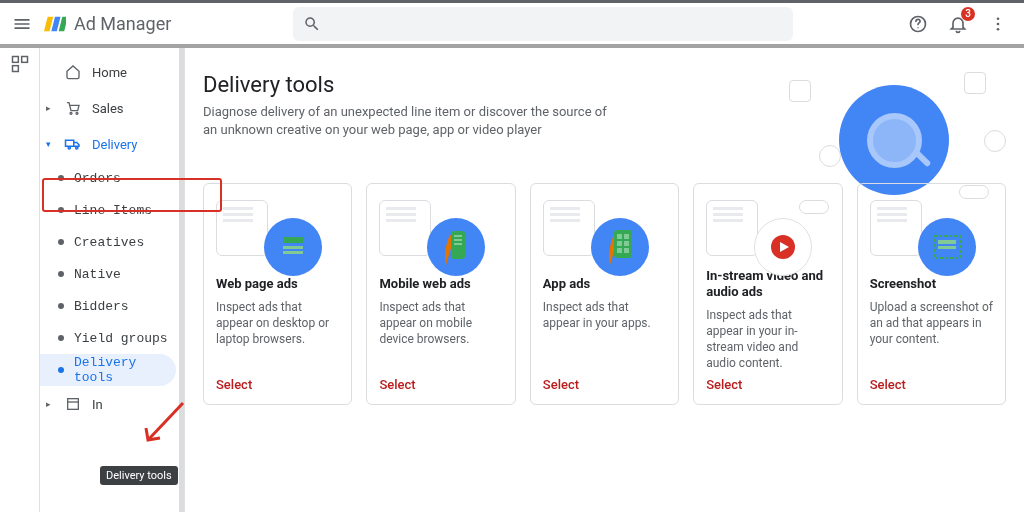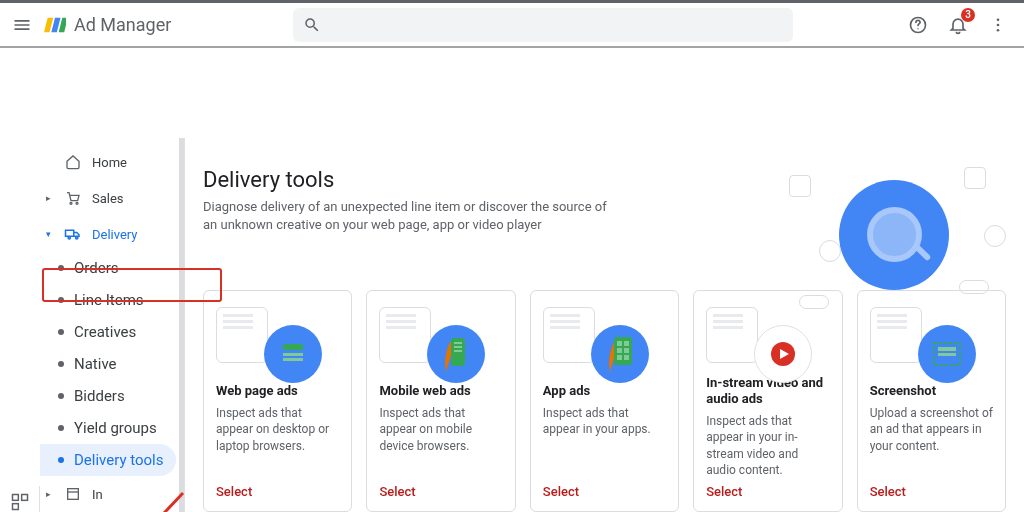--- a/index.html
+++ b/index.html
@@ -1,60 +1,60 @@
 <!DOCTYPE html>
 <html><head>
   <meta charset="utf-8">
   <style>
     * { box-sizing: border-box; margin: 0; padding: 0; }
     body { font-family: 'Google Sans', Roboto, Arial, sans-serif; font-size: 13px; color: #3c4043; background: #fff; width: 1024px; height: 512px; overflow: hidden; }
 
     
-    .header { height: 48px; border-top: 3px solid #5f6368; border-bottom: 2px solid #a3a3a3; display: flex; align-items: center; padding: 0 12px; gap: 12px; }
+    .header { height: 48px; border-top: 3px solid #5f6368; border-bottom: 4px solid #a3a3a3; display: flex; align-items: center; padding: 0 12px; gap: 12px; }
     .hamburger { cursor: pointer; color: #5f6368; display:flex; align-items:center; }
     .logo { display: flex; align-items: center; gap: 8px; font-size: 18px; color: #5f6368; }
     .logo-mark { width: 22px; height: 22px; }
     .search-bar { margin-left: 110px; display:flex; align-items:center; width: 500px; height: 34px; background:#f1f3f4; border-radius: 6px; padding: 0 10px; color:#5f6368; }
     .header-spacer { flex:1; }
     .header-icon { color:#5f6368; cursor:pointer; display:flex; align-items:center; justify-content:center; width:28px; height:28px; position:relative; }
     .badge { position:absolute; top:-3px; right:-3px; background:#d93025; color:#fff; font-size:10px; border-radius:50%; width:14px; height:14px; display:flex; align-items:center; justify-content:center; font-weight:500; }
 
     
-    .wrap { display:flex; height:calc(512px - 48px);align-items:flex-end; }
+    .wrap { display:flex; height:calc(512px - 48px); }
     .rail { width:40px; border-right:1px solid #e0e0e0; padding-top:6px; display:flex; flex-direction:column; align-items:center; }
     .rail-icon { color:#5f6368; width:20px; height:20px; }
     .sidebar { width:145px; border-right:1px solid #e0e0e0; padding-top:6px; position:relative; }
     .sidebar::after { content:''; position:absolute; right:0; top:0; bottom:0; width:5px; background:#dadce0; }
     .nav-item { display:flex; align-items:center; gap:10px; height:36px; padding-left:6px; cursor:pointer; color:#3c4043; font-size:13px; }
     .nav-item.top { font-weight:400; }
     .nav-item .ic { width:18px; display:flex; justify-content:center; color:#5f6368; }
     .nav-item.active { color:#1a73e8; }
     .nav-item.active .ic { color:#1a73e8; }
     .caret { width:8px; flex-shrink:0; color:#5f6368; font-size:9px; }
     .highlight-box { position:absolute; left:2px; top:130px; width:180px; height:34px; border:2px solid #d93025; border-radius:3px; pointer-events:none; z-index:5; }
 
-    .sub-item { display:flex; align-items:center; gap:10px; height:32px; padding-left:18px; cursor:pointer; color:#3c4043; font-size:15px; }
+    .sub-item { display:flex; align-items:center; gap:10px; height:32px; padding-left:18px; cursor:pointer; color:#3c4043; font-size:13px;font-family:Liberation Mono, monospace; }
     .dot { width:6px; height:6px; background:#5f6368; border-radius:50%; flex-shrink:0; }
     .sub-item.selected { background:#e8f0fe; color:#1a73e8; border-radius:0 16px 16px 0; margin-right:8px; }
     .sub-item.selected .dot { background:#1a73e8; }
 
     .tooltip { position:absolute; left:60px; top:418px; background:#3c4043; color:#fff; font-size:11px; padding:3px 6px; border-radius:3px; z-index:10; }
 
     
     .main { flex:1; padding:24px 18px 0 18px; position:relative; overflow:hidden; }
     .page-title { font-size:22px; color:#202124; margin-bottom:6px; }
     .page-desc { font-size:13px; color:#5f6368; max-width:420px; line-height:1.4; }
 
     .hero-art { position:absolute; right:10px; top:12px; width:230px; height:170px; }
     .hero-circle { width:110px; height:110px; border-radius:50%; background:#4285f4; position:absolute; left:55px; top:25px; display:flex; align-items:center; justify-content:center; }
     .mag { width:55px; height:55px; border:6px solid #a8c7fa; border-radius:50%; background:rgba(255,255,255,0.4); position:relative; }
     .mag::after { content:''; position:absolute; width:18px; height:6px; background:#a8c7fa; border-radius:3px; transform:rotate(45deg); right:-16px; bottom:0px; }
     .deco { position:absolute; border:1px solid #dadce0; border-radius:4px; width:22px; height:22px; }
 
-    .cards { display:flex; gap:14px; margin-top:56px; }
+    .cards { display:flex; gap:14px; margin-top:44px; }
     .card { width:157px; height:222px; border:1px solid #dadce0; border-radius:6px; padding:12px; display:flex; flex-direction:column; cursor:default; position:relative; overflow:hidden; }
     .card-art { height:72px; position:relative; margin-bottom:8px; }
     .doc { position:absolute; left:0; top:4px; width:52px; height:56px; border:1px solid #dadce0; border-radius:6px; background:#fff; }
     .doc::before { content:''; position:absolute; left:6px; top:6px; width:30px; height:3px; background:#e8eaed; box-shadow:0 6px 0 #e8eaed, 0 12px 0 #e8eaed; }
     .circ { position:absolute; left:48px; top:22px; width:58px; height:58px; border-radius:50%; background:#4285f4; display:flex; align-items:center; justify-content:center; }
     .card-title { font-size:13px; font-weight:700; color:#202124; margin-bottom:6px; line-height:1.25; }
     .card-desc { font-size:12px; color:#5f6368; line-height:1.35; flex:1; }
     .card-select { color:#b91c1c; font-size:13px; font-weight:500; cursor:pointer; padding-top:6px; }
 
     .arrow { position:absolute; left:98px; top:350px; z-index:6; pointer-events:none; }

